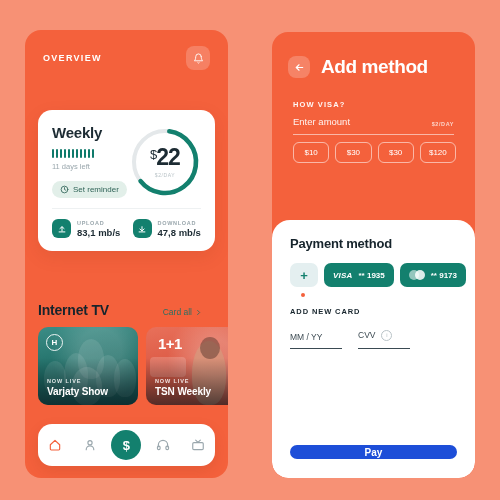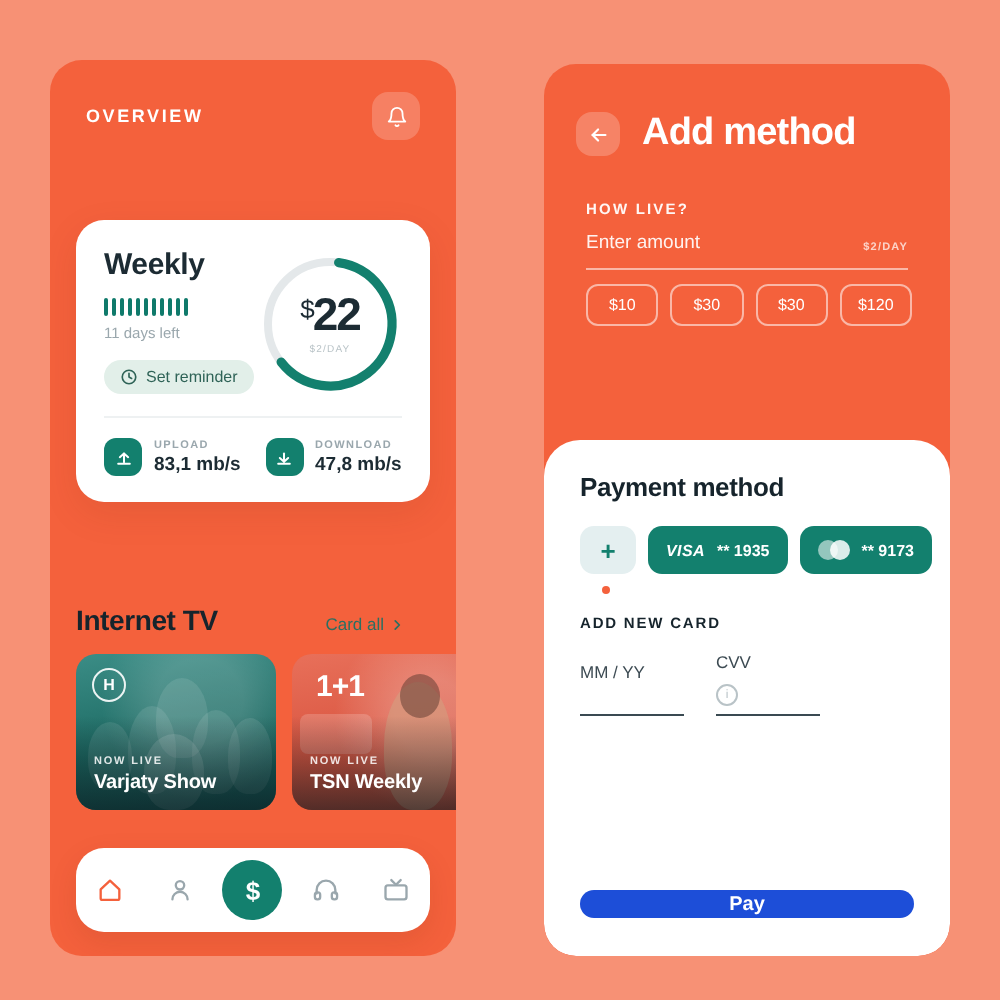--- a/index.html
+++ b/index.html
@@ -297,21 +297,21 @@
   }
 
   .anc-title {
     font-size: 7.5px; font-weight: bold; color: #16242c;
     letter-spacing: 0.9px; margin-top: 10px;
   }
   .field { margin-top: 11px; border-bottom: 1px solid #3a4a52; padding-bottom: 5px; }
   .field-label { font-size: 8.5px; color: #3c4a52; }
   .field-row { display: flex; gap: 16px; margin-top: 10px; }
   .field-sm { width: 52px; border-bottom: 1px solid #3a4a52; padding-bottom: 4px; }
-  .field-cvv { display: flex; align-items: flex-start; gap: 6px; flex-direction: column; }
+  .field-cvv { display: flex; align-items: center; gap: 6px; }
   .info-ic {
     width: 9px; height: 9px; border-radius: 50%;
     border: 1px solid #b9c3c7; color: #b9c3c7;
     font-size: 6px; display: flex; align-items: center; justify-content: center;
     flex: none;
   }
 
   .pay-btn {
     position: absolute;
     left: 18px; right: 18px; bottom: 19px;
@@ -492,21 +492,21 @@
     <div class="af-head">
       <div class="back-btn">
         <svg width="11" height="11" viewBox="0 0 24 24" fill="none" stroke="#ffffff" stroke-width="2.4" stroke-linecap="round" stroke-linejoin="round">
           <path d="M19 12H5"></path>
             <polyline points="11 6 5 12 11 18"></polyline>
         </svg>
       </div>
       <div class="af-title">Add method</div>
     </div>
 
-    <div class="howmuch">HOW LIVE?</div>
+    <div class="howmuch">HOW VISA?</div>
 
     <div class="amount-row">
       <span class="amount-ph">Enter amount</span>
       <span class="amount-hint">$2/DAY</span>
     </div>
 
     <div class="chips">
       <div class="chip">$10</div>
       <div class="chip">$30</div>
       <div class="chip">$30</div>

